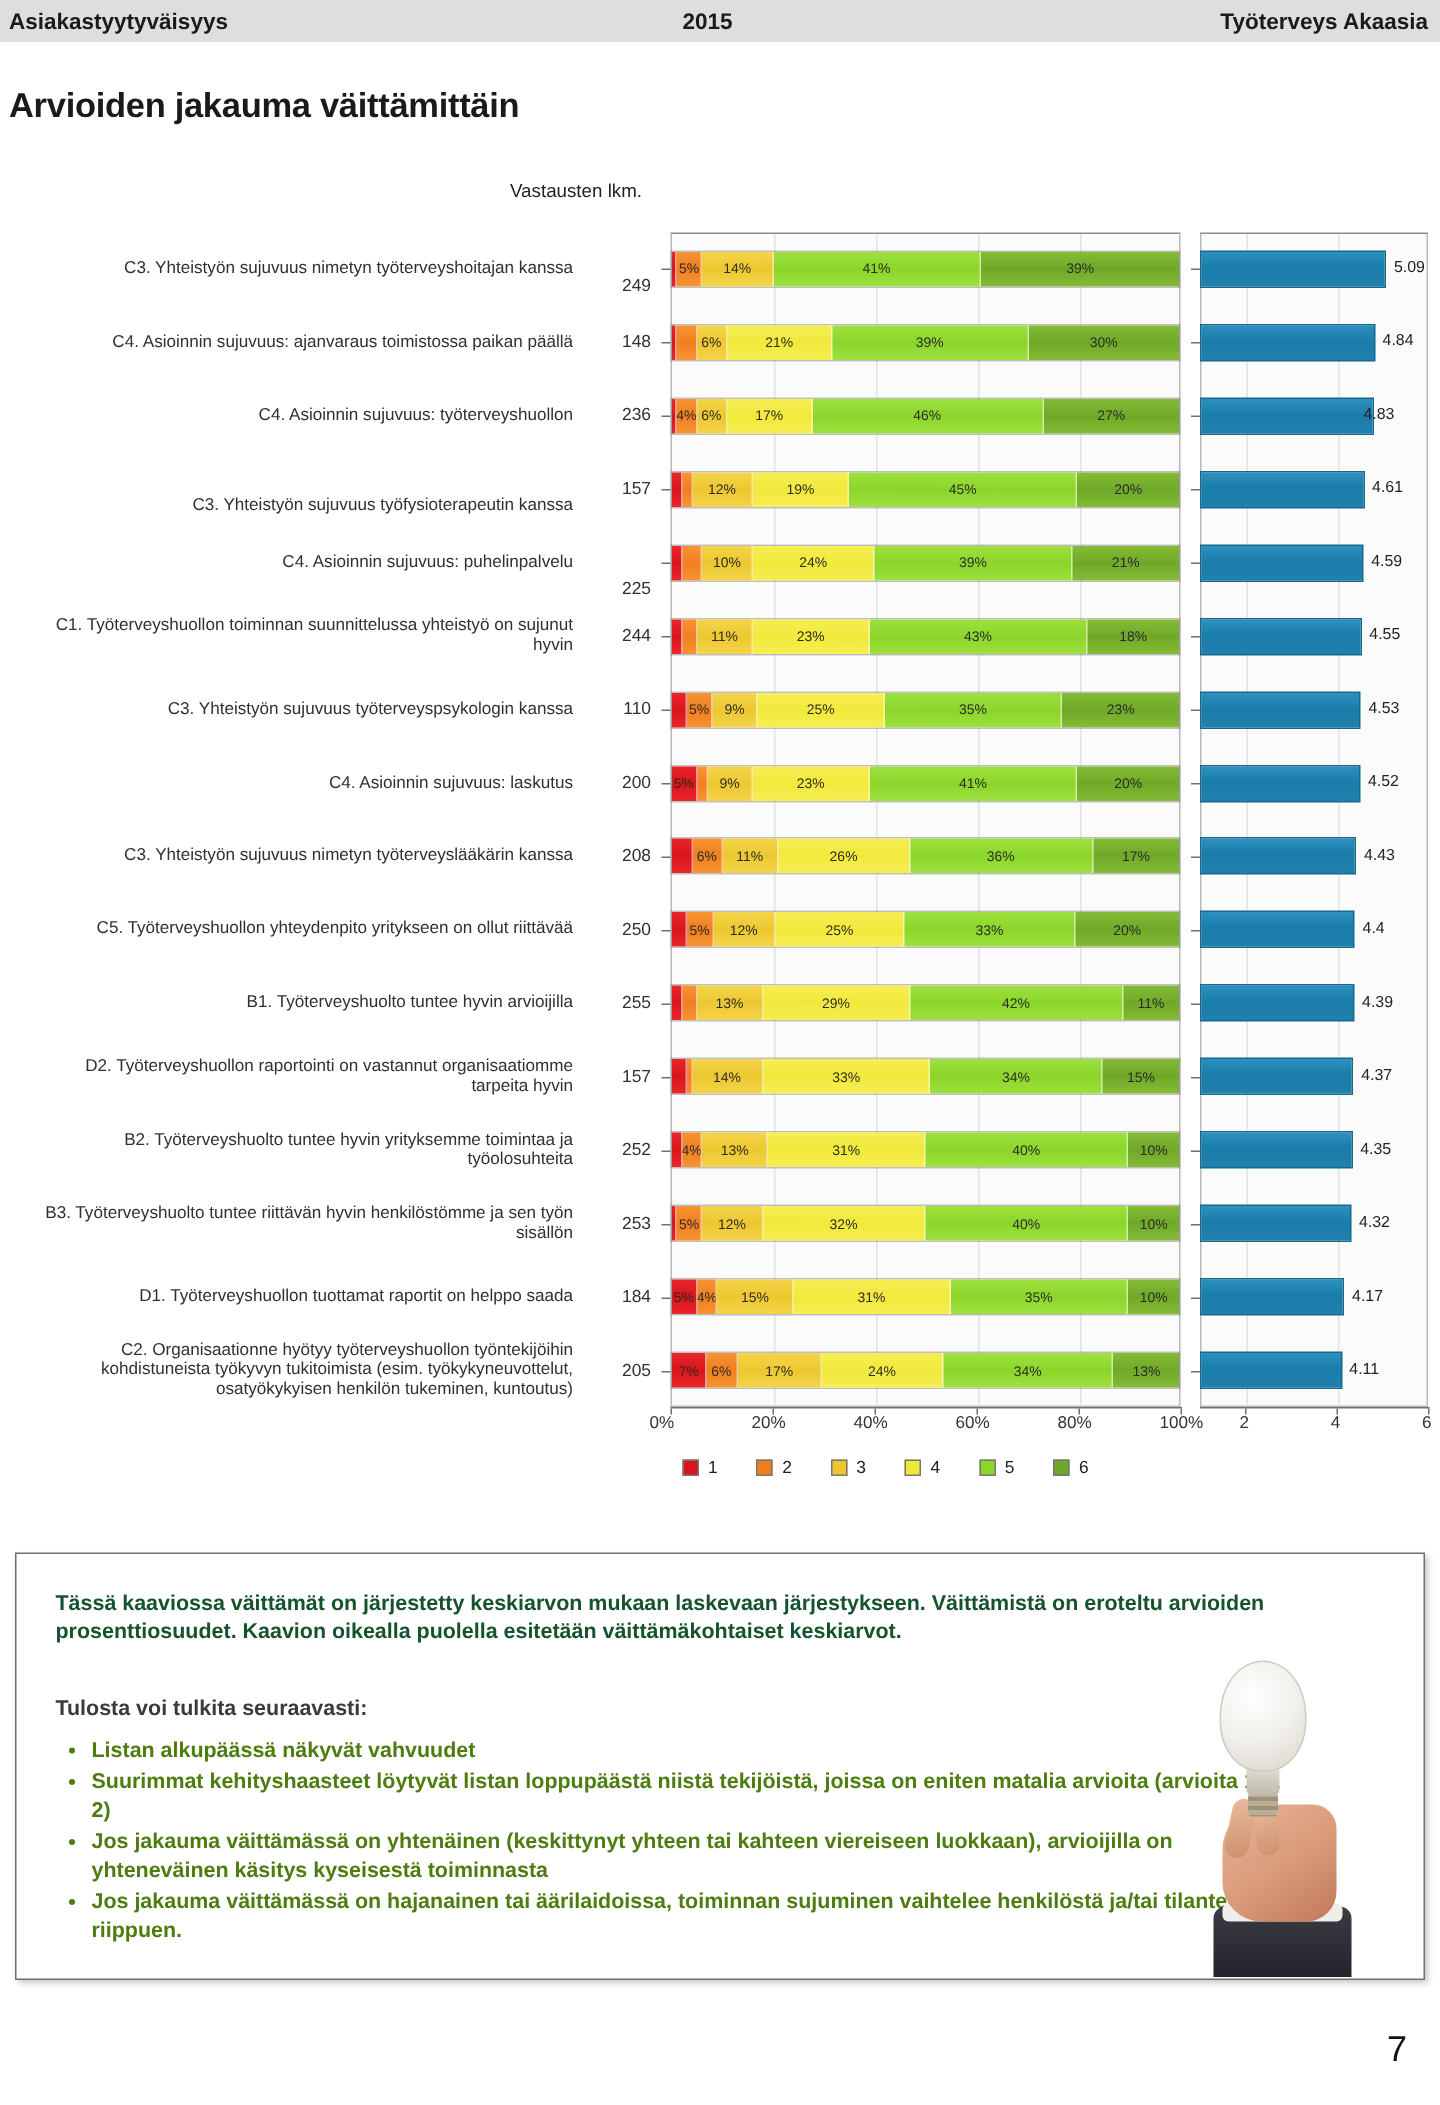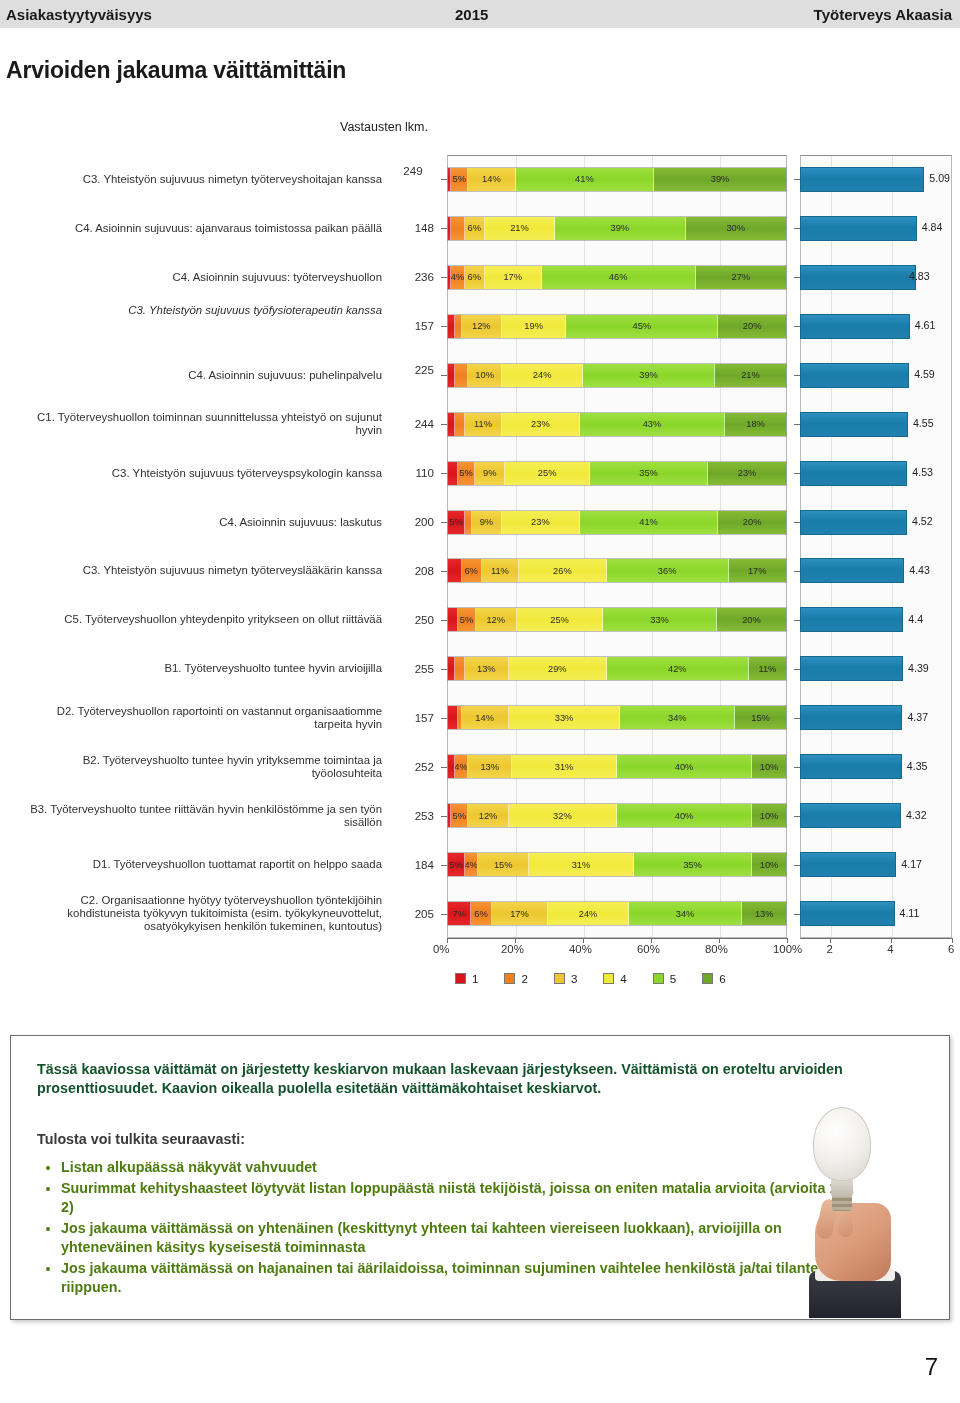--- a/index.html
+++ b/index.html
@@ -214,21 +214,21 @@
 
   <div class="avg-frame" id="avg-frame">
       <div class="vgrid" style="left: 30.4px;"></div>
       <div class="vgrid" style="left: 91.2px;"></div>
     </div>
   <div class="avg-baseline"></div>
 
   <div id="rows-host">
       <div class="row" style="top: 0px;">
         <div class="row-label" style="top: 62.9688px;">C3. Yhteistyön sujuvuus nimetyn työterveyshoitajan kanssa</div>
-        <div class="row-n" style="top: 54px; text-align: center;">249</div>
+        <div class="row-n" style="top: 74px;">249</div>
         <div class="tick-left" style="top: 69.4688px;"></div>
         <div class="tick-avg" style="top: 69.4688px;"></div>
         <div class="stack" style="top: 56.9688px;">
           <div class="seg c1" style="flex: 0 0 1%;"></div>
           <div class="seg c2" style="flex: 0 0 5%;">5%</div>
           <div class="seg c3" style="flex: 0 0 14%;">14%</div>
           <div class="seg c5" style="flex: 0 0 41%;">41%</div>
           <div class="seg c6" style="flex: 0 0 39%;">39%</div>
         </div>
         <div class="avgbar" style="top: 56.9688px; width: 124.336px;"></div>
@@ -260,38 +260,38 @@
           <div class="seg c2" style="flex: 0 0 3.9604%;">4%</div>
           <div class="seg c3" style="flex: 0 0 5.94059%;">6%</div>
           <div class="seg c4" style="flex: 0 0 16.8317%;">17%</div>
           <div class="seg c5" style="flex: 0 0 45.5446%;">46%</div>
           <div class="seg c6" style="flex: 0 0 26.7327%;">27%</div>
         </div>
         <div class="avgbar" style="top: 154.844px; width: 116.432px;"></div>
         <div class="avgval" style="left: 909px; top: 160.344px; text-align: center;">4.83</div>
       </div>
       <div class="row" style="top: 0px;">
-        <div class="row-label" style="top: 194px; font-style: italic;">C3. Yhteistyön sujuvuus työfysioterapeutin kanssa</div>
+        <div class="row-label" style="top: 221px;">C3. Yhteistyön sujuvuus työfysioterapeutin kanssa</div>
         <div class="row-n" style="top: 209.281px;">157</div>
         <div class="tick-left" style="top: 216.281px;"></div>
         <div class="tick-avg" style="top: 216.281px;"></div>
         <div class="stack" style="top: 203.781px;">
           <div class="seg c1" style="flex: 0 0 2%;"></div>
           <div class="seg c2" style="flex: 0 0 2%;"></div>
           <div class="seg c3" style="flex: 0 0 12%;">12%</div>
           <div class="seg c4" style="flex: 0 0 19%;">19%</div>
           <div class="seg c5" style="flex: 0 0 45%;">45%</div>
           <div class="seg c6" style="flex: 0 0 20%;">20%</div>
         </div>
         <div class="avgbar" style="top: 203.781px; width: 109.744px;"></div>
         <div class="avgval" style="left: 914.744px; top: 209.281px;">4.61</div>
       </div>
       <div class="row" style="top: 0px;">
         <div class="row-label" style="top: 258.719px;">C4. Asioinnin sujuvuus: puhelinpalvelu</div>
-        <div class="row-n" style="top: 253px; text-align: right;">225</div>
+        <div class="row-n" style="top: 276px; text-align: right;">225</div>
         <div class="tick-left" style="top: 265.219px;"></div>
         <div class="tick-avg" style="top: 265.219px;"></div>
         <div class="stack" style="top: 252.719px;">
           <div class="seg c1" style="flex: 0 0 2%;"></div>
           <div class="seg c2" style="flex: 0 0 4%;"></div>
           <div class="seg c3" style="flex: 0 0 10%;">10%</div>
           <div class="seg c4" style="flex: 0 0 24%;">24%</div>
           <div class="seg c5" style="flex: 0 0 39%;">39%</div>
           <div class="seg c6" style="flex: 0 0 21%;">21%</div>
         </div>

